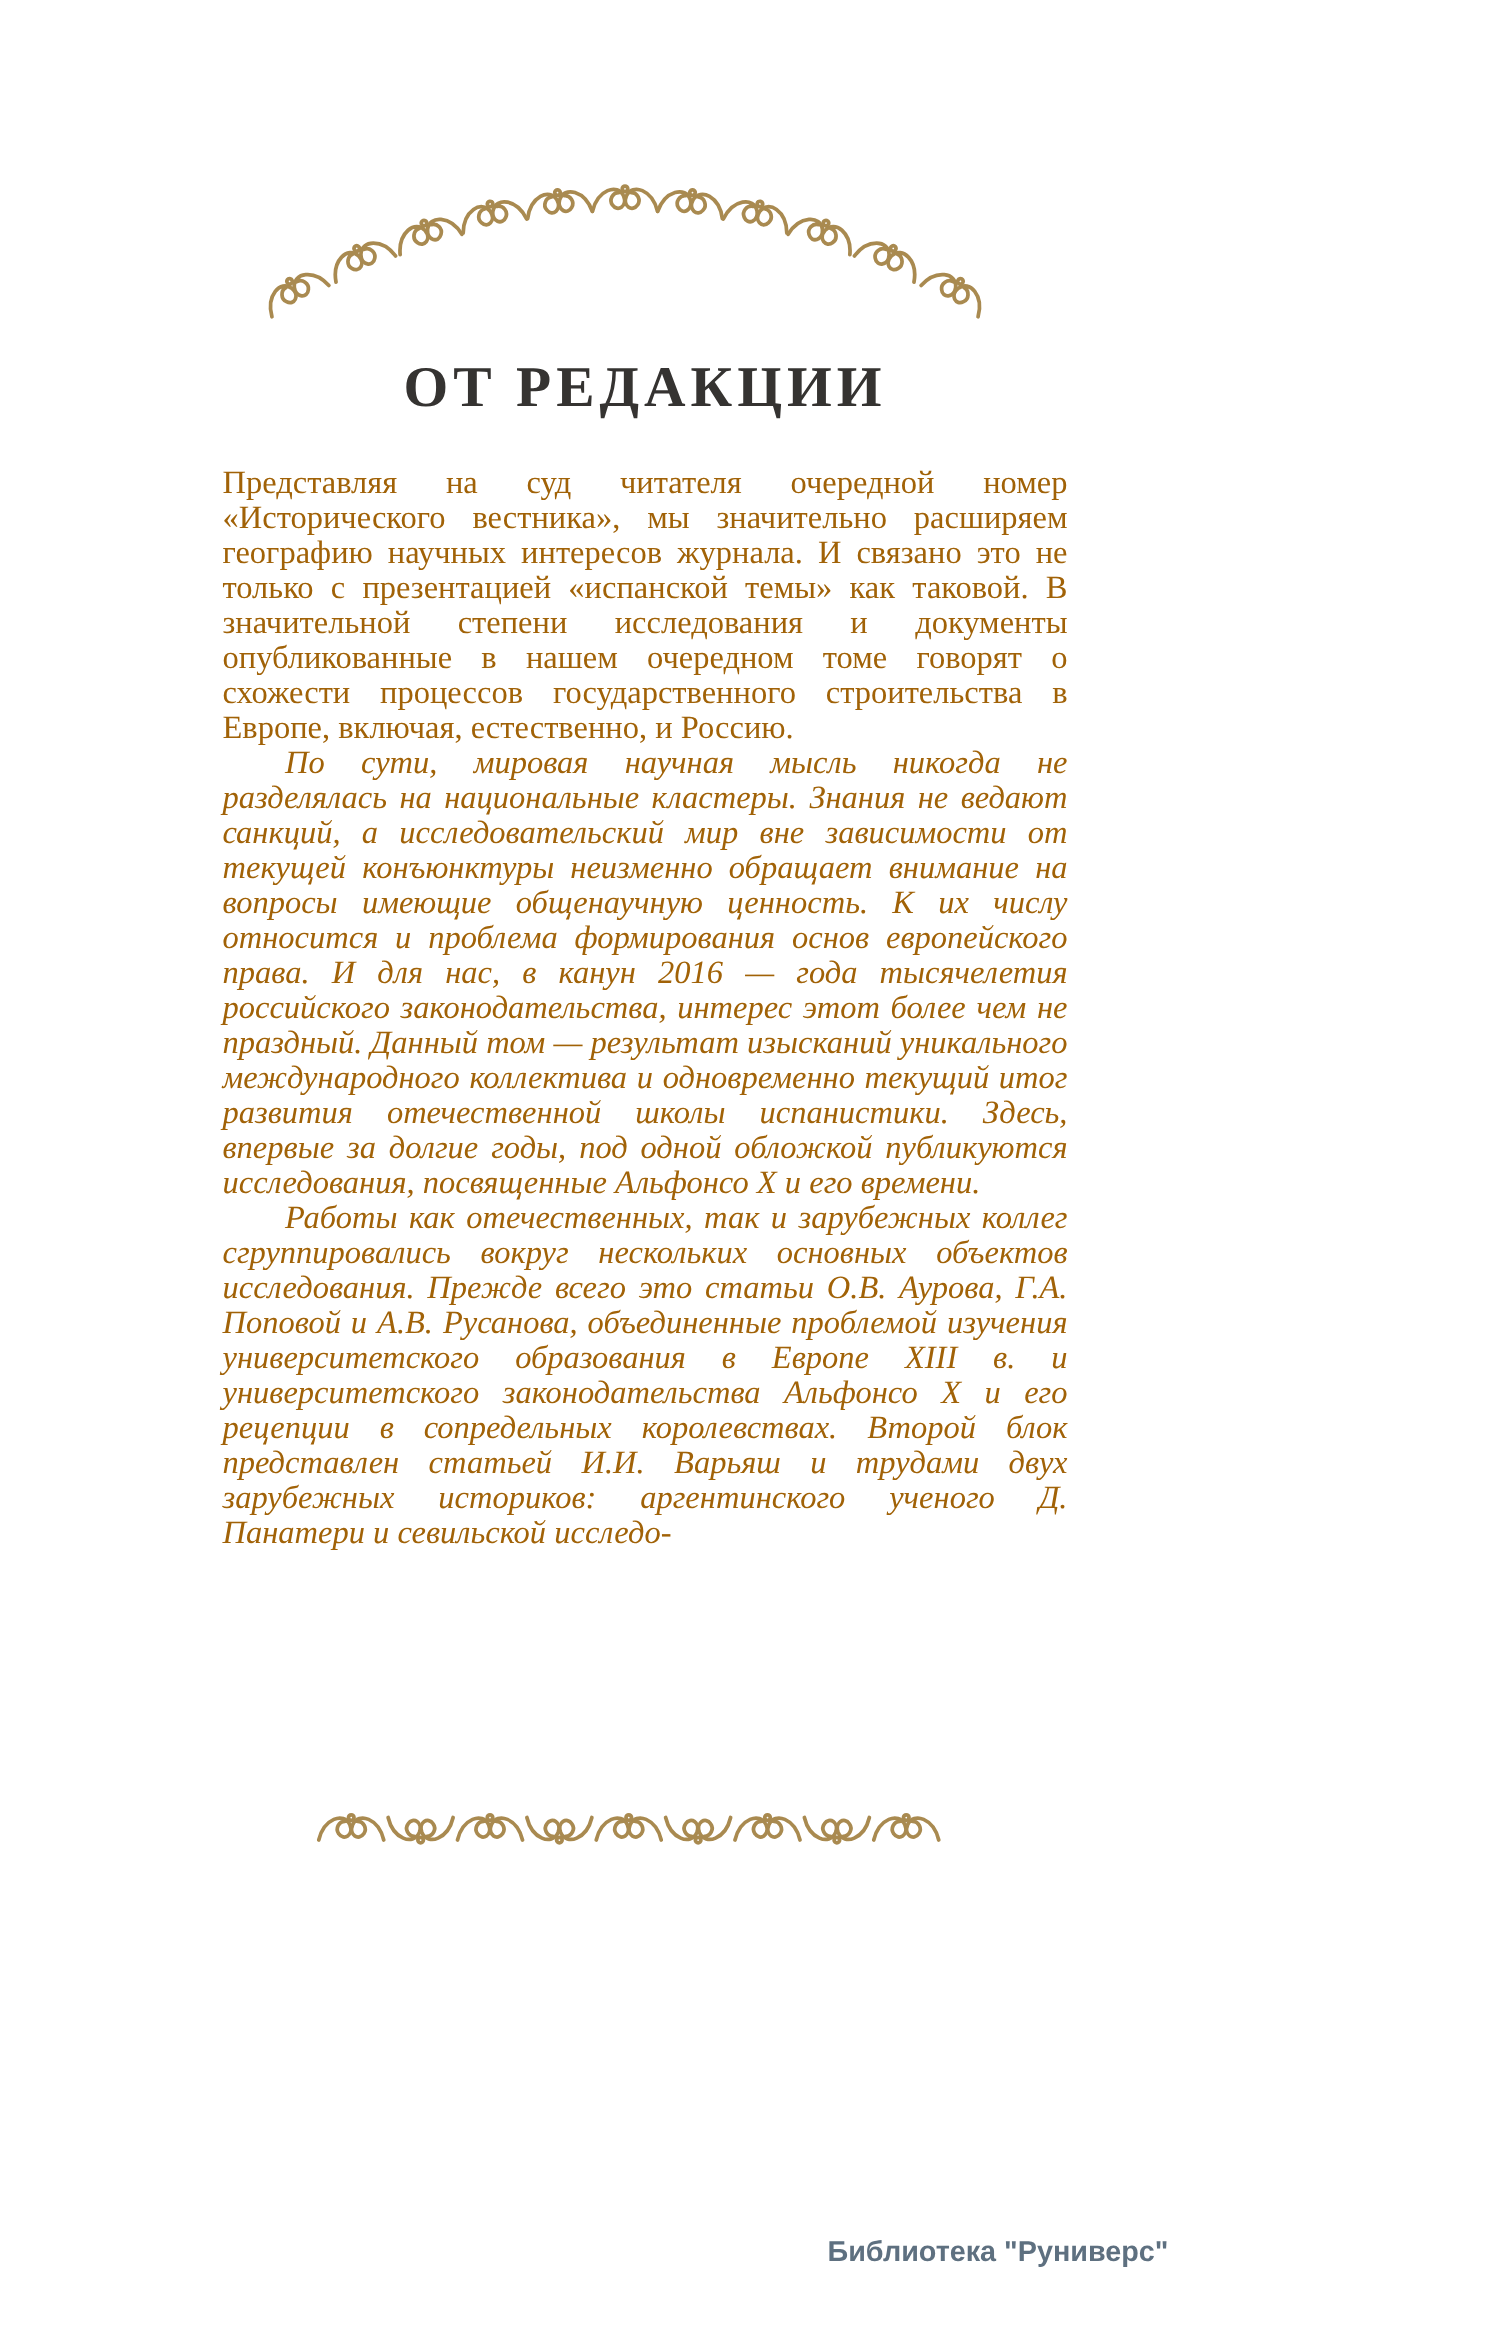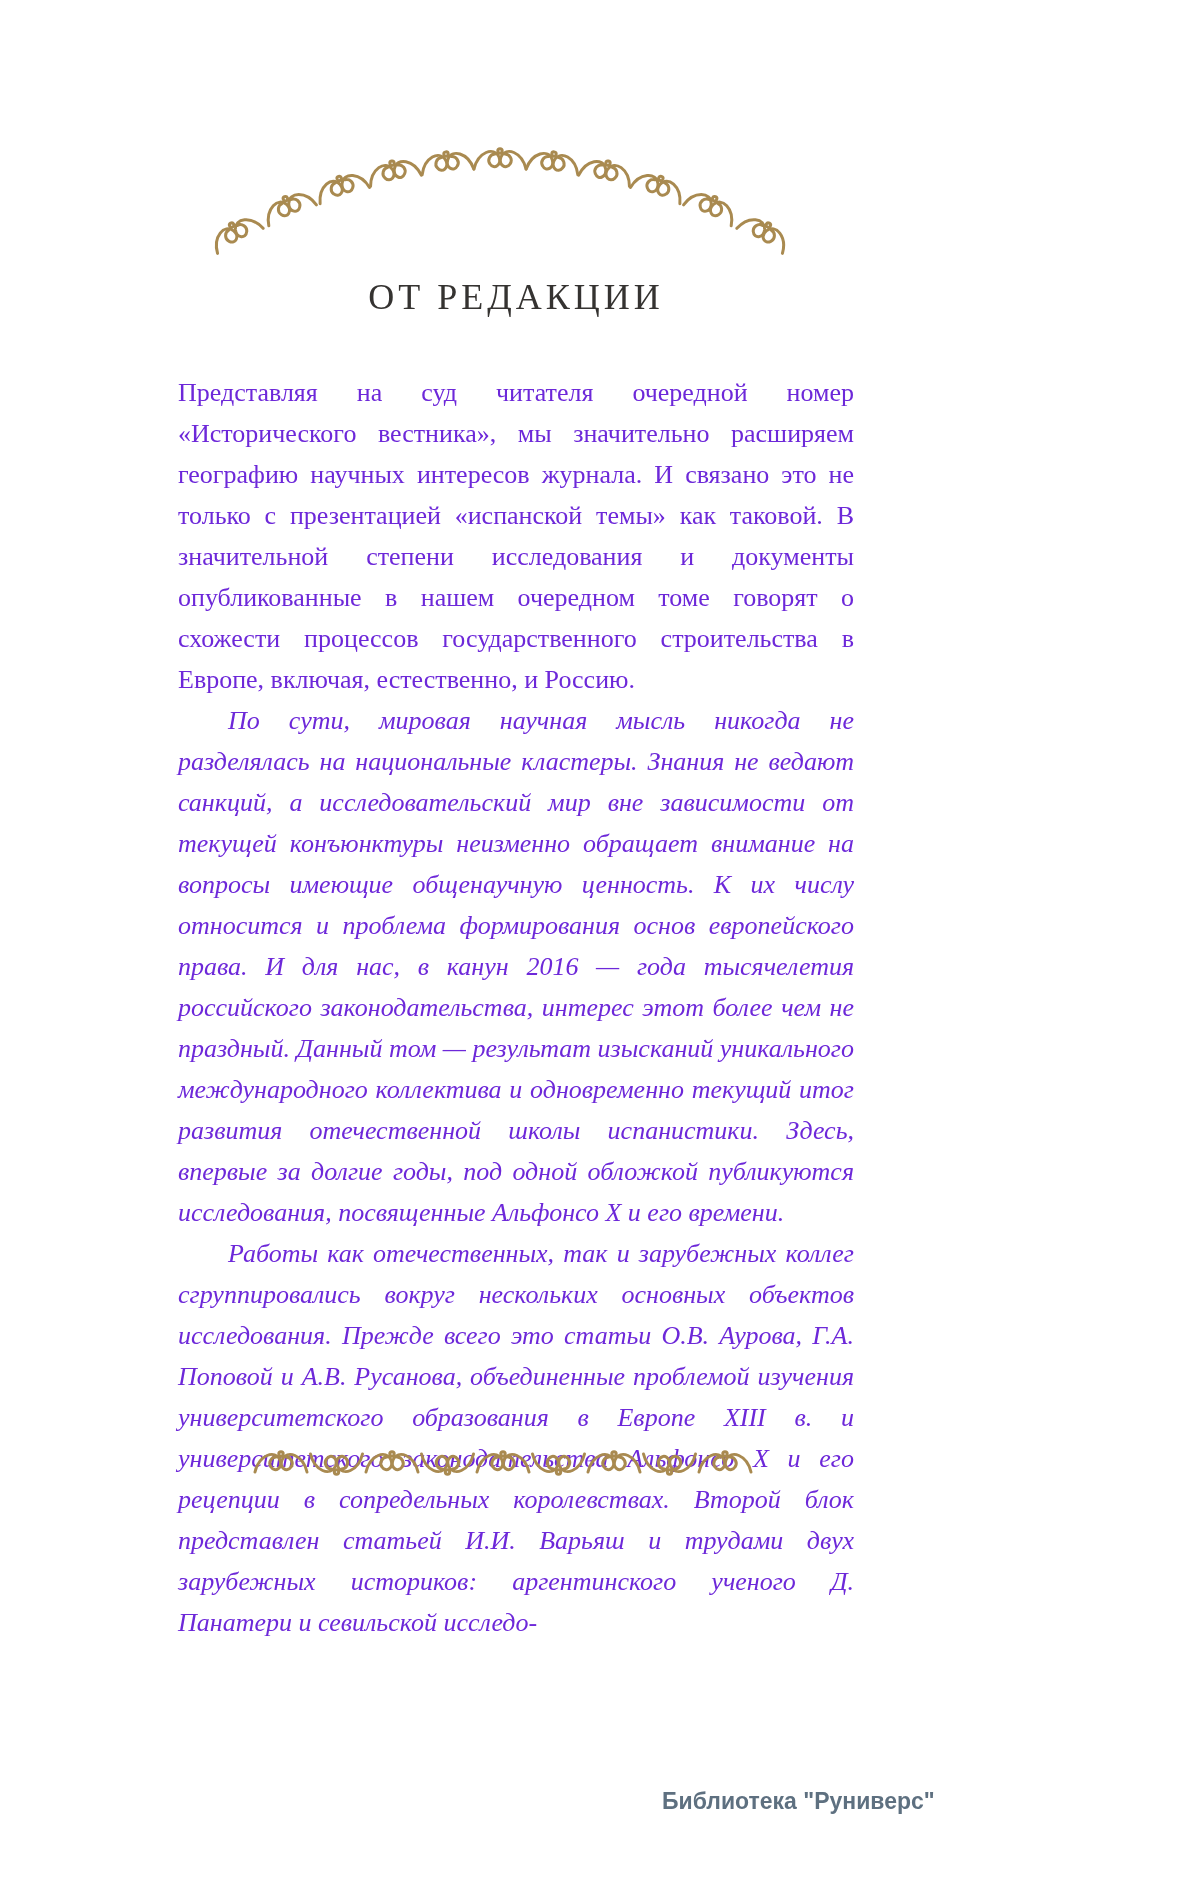--- a/index.html
+++ b/index.html
@@ -16,34 +16,34 @@
     left: 210px;
     top: 130px;
   }
   .page-title {
     position: absolute;
     left: 178px;
     top: 252px;
     width: 676px;
     text-align: center;
     font-family: "Liberation Serif", serif;
-    font-weight: normal;
-    font-size: 36px;
+    font-weight: bold;
+    font-size: 46px;
     letter-spacing: 4px;
     color: #353331;
     white-space: nowrap;
   }
   .text-block {
     position: absolute;
     left: 178px;
     top: 372px;
     width: 676px;
-    color: #6d28d9;
+    color: #a16207;
     font-size: 26px;
-    line-height: 41px;
+    line-height: 28px;
     text-align: justify;
   }
   .text-block p { margin: 0; }
   .text-block p.indent { text-indent: 50px; font-style: italic; }
   .bottom-ornament {
     position: absolute;
     left: 253px;
     top: 1436px;
   }
   .watermark {

